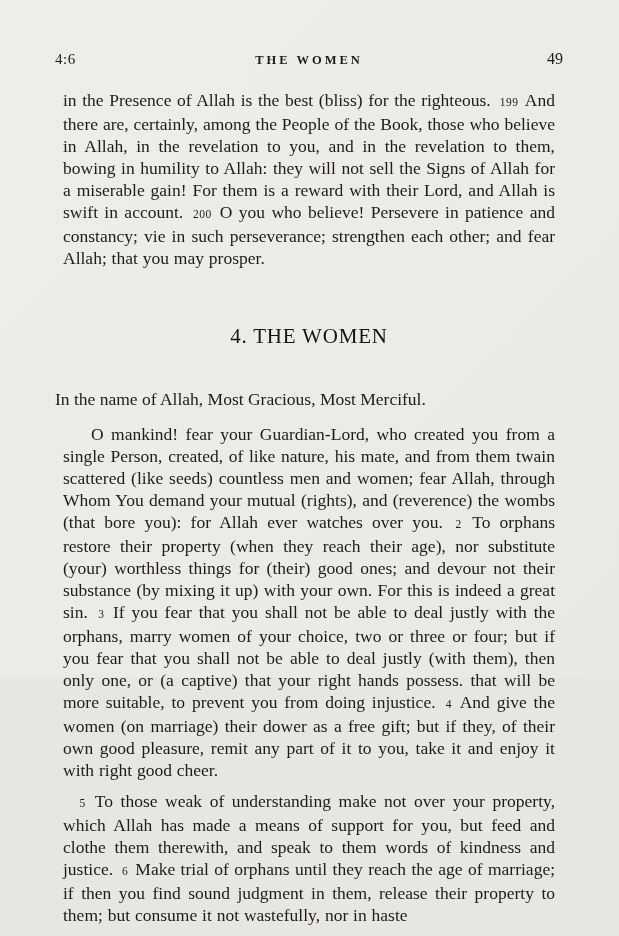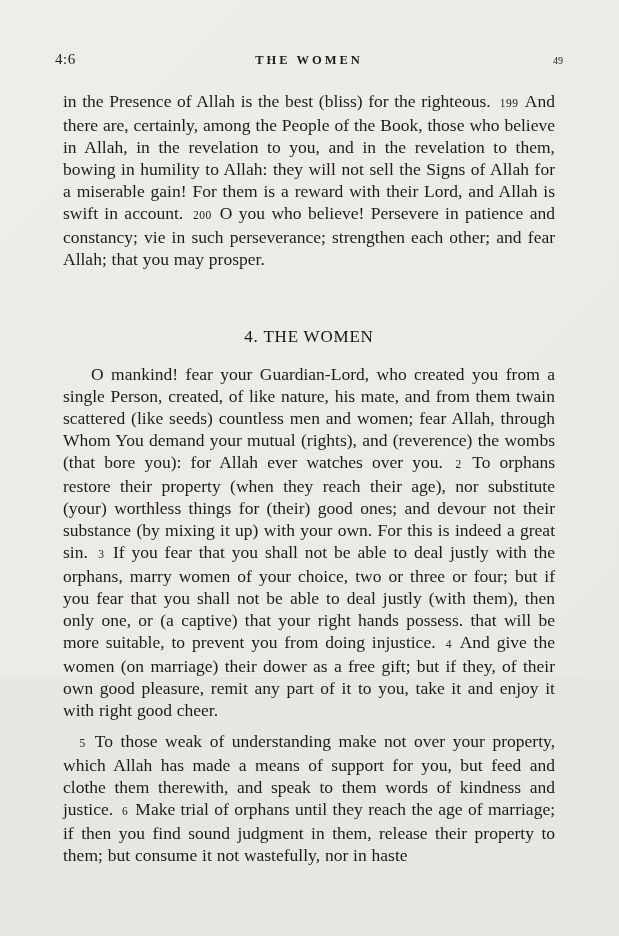--- a/index.html
+++ b/index.html
@@ -32,34 +32,34 @@
   .head-center {
     flex: 1;
     text-align: center;
     font-size: 12.5px;
     font-weight: 700;
     letter-spacing: 3px;
   }
   .head-right {
     width: 90px;
     text-align: right;
-    font-size: 10px;
+    font-size: 16px;
   }
   .body-text {
     margin: 8px;
     font-size: 17.5px;
     line-height: 22px;
     text-align: justify;
     word-spacing: 0.5px;
   }
   .p-intro { margin-top: 20px; }
   .chapter-title {
     margin: 54px 0 0 0;
     text-align: center;
-    font-size: 17px;
+    font-size: 21px;
     font-weight: 400;
     letter-spacing: 0.8px;
     line-height: 26px;
     color: #161310;
   }
   .bismillah {
     margin: 39px 0 0 0;
     font-size: 17.5px;
     line-height: 22px;
   }
@@ -85,20 +85,21 @@
   <p class="body-text p-intro">
     <span>in the Presence of Allah is the best (bliss) for the righteous.</span>
     <span class="vnum">199</span>
     <span>And there are, certainly, among the People of the Book, those who believe in Allah, in the revelation to you, and in the revelation to them, bowing in humility to Allah: they will not sell the Signs of Allah for a miserable gain! For them is a reward with their Lord, and Allah is swift in account.</span>
     <span class="vnum">200</span>
     <span>O you who believe! Persevere in patience and constancy; vie in such perseverance; strengthen each other; and fear Allah; that you may prosper.</span>
   </p>
 
   <h1 class="chapter-title">4. THE WOMEN</h1>
 
+  <p class="bismillah">In the name of Allah, Most Gracious, Most Merciful.</p>
 
   <p class="body-text p-verses-1-4">
     <span>O mankind! fear your Guardian-Lord, who created you from a single Person, created, of like nature, his mate, and from them twain scattered (like seeds) countless men and women; fear Allah, through Whom You demand your mutual (rights), and (reverence) the wombs (that bore you): for Allah ever watches over you.</span>
     <span class="vnum">2</span>
     <span>To orphans restore their property (when they reach their age), nor substitute (your) worthless things for (their) good ones; and devour not their substance (by mixing it up) with your own. For this is indeed a great sin.</span>
     <span class="vnum">3</span>
     <span>If you fear that you shall not be able to deal justly with the orphans, marry women of your choice, two or three or four; but if you fear that you shall not be able to deal justly (with them), then only one, or (a captive) that your right hands possess. that will be more suitable, to prevent you from doing injustice.</span>
     <span class="vnum">4</span>
     <span>And give the women (on marriage) their dower as a free gift; but if they, of their own good pleasure, remit any part of it to you, take it and enjoy it with right good cheer.</span>
   </p>

